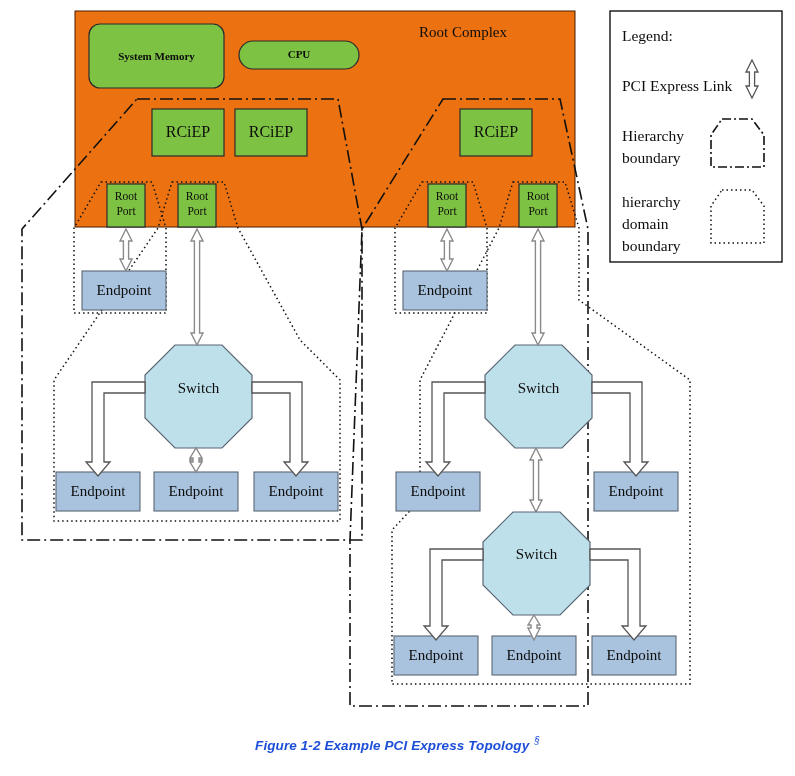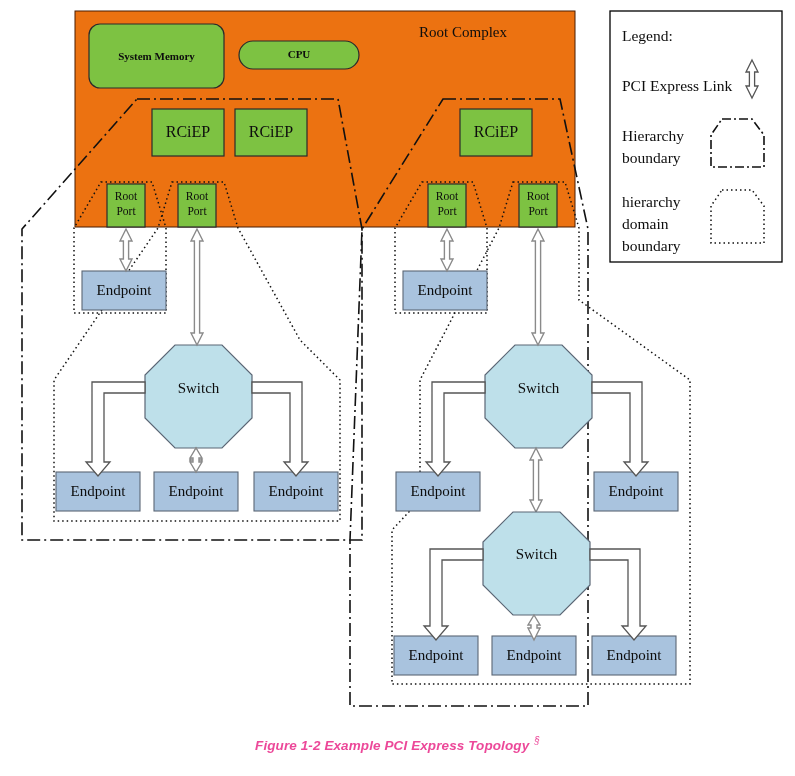--- a/index.html
+++ b/index.html
@@ -38,21 +38,21 @@
   .caption {
     position: absolute;
     left: 0;
     top: 735px;
     width: 795px;
     text-align: center;
     font-family: "Liberation Sans", "DejaVu Sans", sans-serif;
     font-style: italic;
     font-weight: bold;
     font-size: 13.5px;
-    color: #ec4899;
+    color: #1d4ed8;
     letter-spacing: 0.1px;
   }
   .caption .sect {
     font-size: 10px;
     vertical-align: super;
     font-weight: normal;
     margin-left: 5px;
   }
 </style>
 </head>

